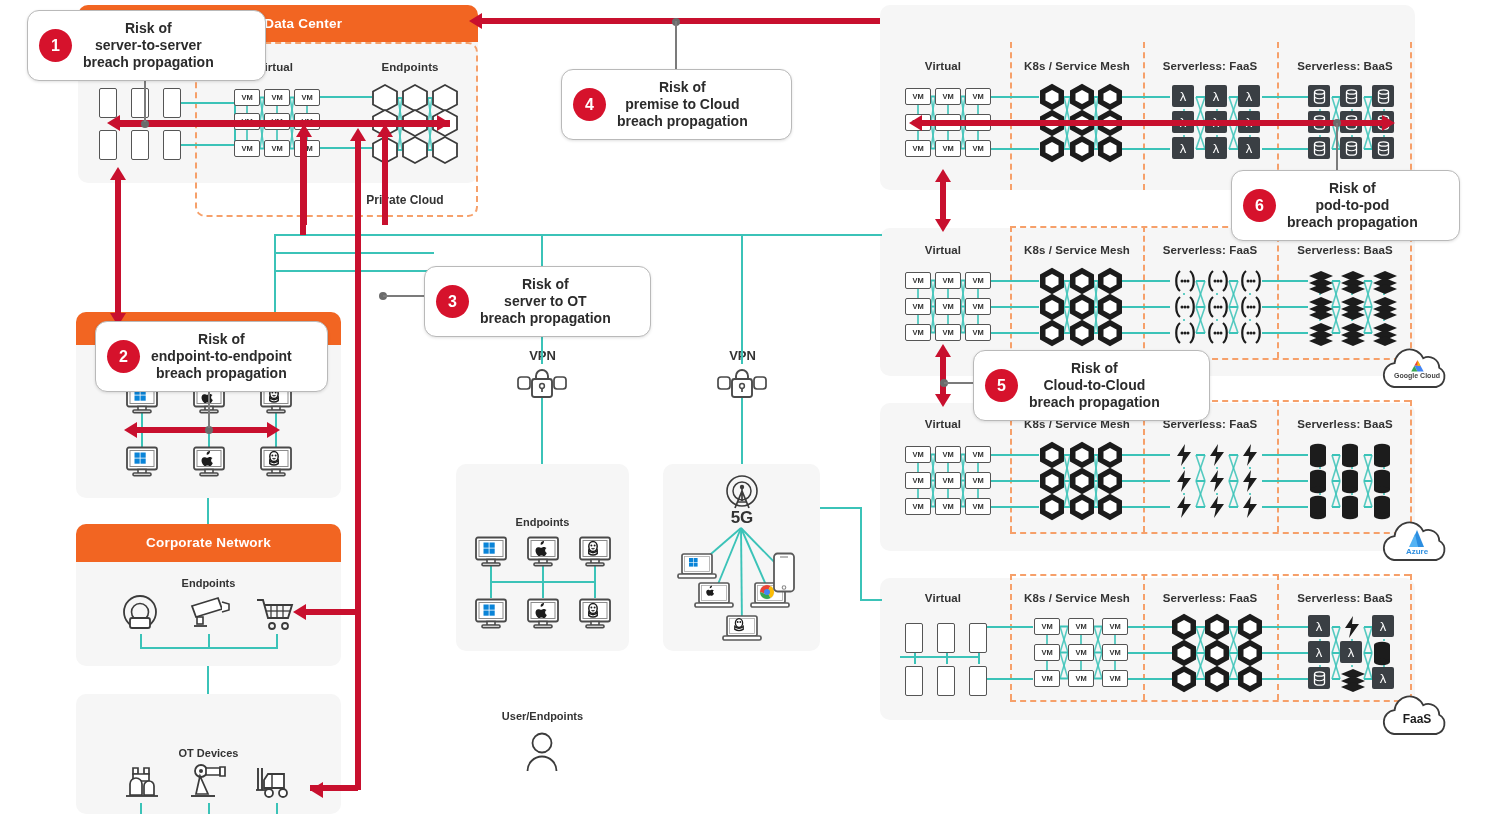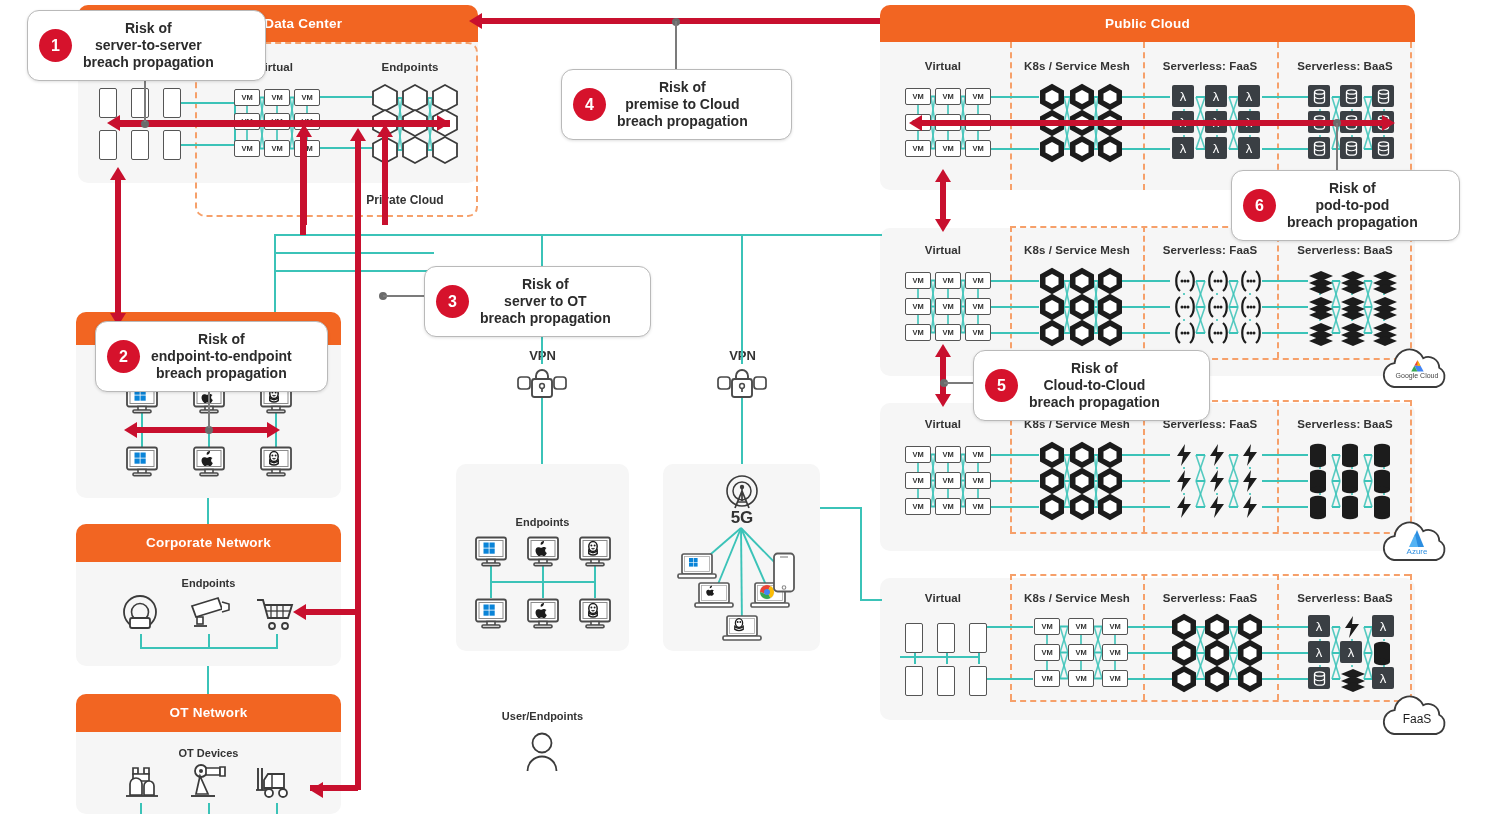--- a/index.html
+++ b/index.html
@@ -42,21 +42,21 @@
   
   .nd { position:absolute; display:flex; align-items:center; justify-content:center; z-index:6; }
   .vm { width:26px; height:17px; border:1.4px solid #555; background:#fff; border-radius:2px;
         font-size:7.5px; font-weight:bold; color:#333; }
   .srv { width:18px; height:30px; border:1.4px solid #555; background:#fff; border-radius:2px;
         display:flex; flex-direction:column; justify-content:center; gap:2px; padding:2px 3px; }
   .srv i { display:block; height:1.5px; background:#777; }
   .dkbox { width:22px; height:22px; background:#3a3f44; border-radius:2px; color:#fff;
         font-size:13px; display:flex; align-items:center; justify-content:center; }
   .cloudbadge { position:absolute; width:74px; height:46px; z-index:35; }
-  .cb-txt { position:absolute; width:100%; text-align:center; font-size:7.5px; font-weight:normal; }
+  .cb-txt { position:absolute; width:100%; text-align:center; font-size:7.5px; font-weight:bold; }
   svg { display:block; overflow:visible; }
 </style>
 </head>
 <body>
 
 <div id="stage">
 
 <div class="panel" style="left:78px;top:5px;width:400px;height:178px;"></div>
 <div class="panel-hd" style="left:78px;top:5px;width:400px;height:37px;">
   <span>Private Data Center</span>
@@ -303,23 +303,20 @@
     <circle cx="17" cy="30" r="3" fill="none" stroke="#3b3b3b" stroke-width="1.8"></circle>
     <circle cx="30" cy="30" r="3" fill="none" stroke="#3b3b3b" stroke-width="1.8"></circle>
       </svg>
       <div class="teal" style="left:140px;top:634px;width:2px;height:14px;"></div>
       <div class="teal" style="left:208px;top:634px;width:2px;height:14px;"></div>
       <div class="teal" style="left:276px;top:634px;width:2px;height:14px;"></div>
       <div class="teal" style="left:140px;top:647px;width:138px;height:2px;"></div>
     </div>
 
 <div class="panel" style="left:76px;top:694px;width:265px;height:120px;"></div>
-<div class="panel-hd" style="left:76px;top:694px;width:265px;height:38px;">
-  <span>OT Network</span>
-</div>
 <div class="sublabel" style="left:76px;top:747px;width:265px;">OT Devices</div>
 <div id="ot-dev">
       <svg class="nd" style="left:120px;top:764px;" width="42" height="42" viewBox="0 0 42 42">
     <path d="M13 4 h5 v6 h-5 z M24 4 h5 v6 h-5 z" fill="#fff" stroke="#3b3b3b" stroke-width="1.7"></path>
     <path d="M13 10 h16 v7 h-16 z" fill="#fff" stroke="#3b3b3b" stroke-width="1.7"></path>
     <path d="M10 20 a6 6 0 0 1 12 0 v11 h-12 z" fill="#fff" stroke="#3b3b3b" stroke-width="1.7"></path>
     <path d="M24 22 a5 5 0 0 1 10 0 v9 h-10 z" fill="#fff" stroke="#3b3b3b" stroke-width="1.7"></path>
     <line x1="6" y1="32" x2="38" y2="32" stroke="#3b3b3b" stroke-width="1.8"></line>
       </svg>
       <svg class="nd" style="left:188px;top:762px;" width="44" height="44" viewBox="0 0 44 44">
@@ -521,23 +518,20 @@
 <div class="teal" style="left:274px;top:252px;width:160px;height:2px;"></div>
 <div class="teal" style="left:274px;top:270px;width:160px;height:2px;"></div>
 
 <div class="sublabel" style="left:480px;top:710px;width:125px;">User/Endpoints</div>
 <svg style="position:absolute;left:519px;top:728px;" width="46" height="46" viewBox="0 0 46 46">
   <circle cx="23" cy="15" r="9.5" fill="none" stroke="#3b3b3b" stroke-width="1.8"></circle>
   <path d="M8.5 43 A14.5 14.5 0 0 1 37.5 43" fill="none" stroke="#3b3b3b" stroke-width="1.8"></path>
 </svg>
 
 <div class="panel" style="left:880px;top:5px;width:535px;height:185px;"></div>
-<div class="panel-hd" style="left:880px;top:5px;width:535px;height:37px;">
-  <span>Public Cloud</span>
-</div>
 <div class="panel" style="left:880px;top:228px;width:535px;height:148px;"></div>
 <div class="panel" style="left:880px;top:403px;width:535px;height:148px;"></div>
 <div class="panel" style="left:880px;top:578px;width:535px;height:142px;"></div>
 
 <div id="cloud-rows">
       <div class="colhd" style="left:868px;top:60px;width:150px;">Virtual</div>
       <div class="colhd" style="left:1002px;top:60px;width:150px;">K8s / Service Mesh</div>
       <div class="colhd" style="left:1135px;top:60px;width:150px;">Serverless: FaaS</div>
       <div class="colhd" style="left:1270px;top:60px;width:150px;">Serverless: BaaS</div>
       <div class="dash" style="left:1010px;top:42px;height:148px;"></div>

